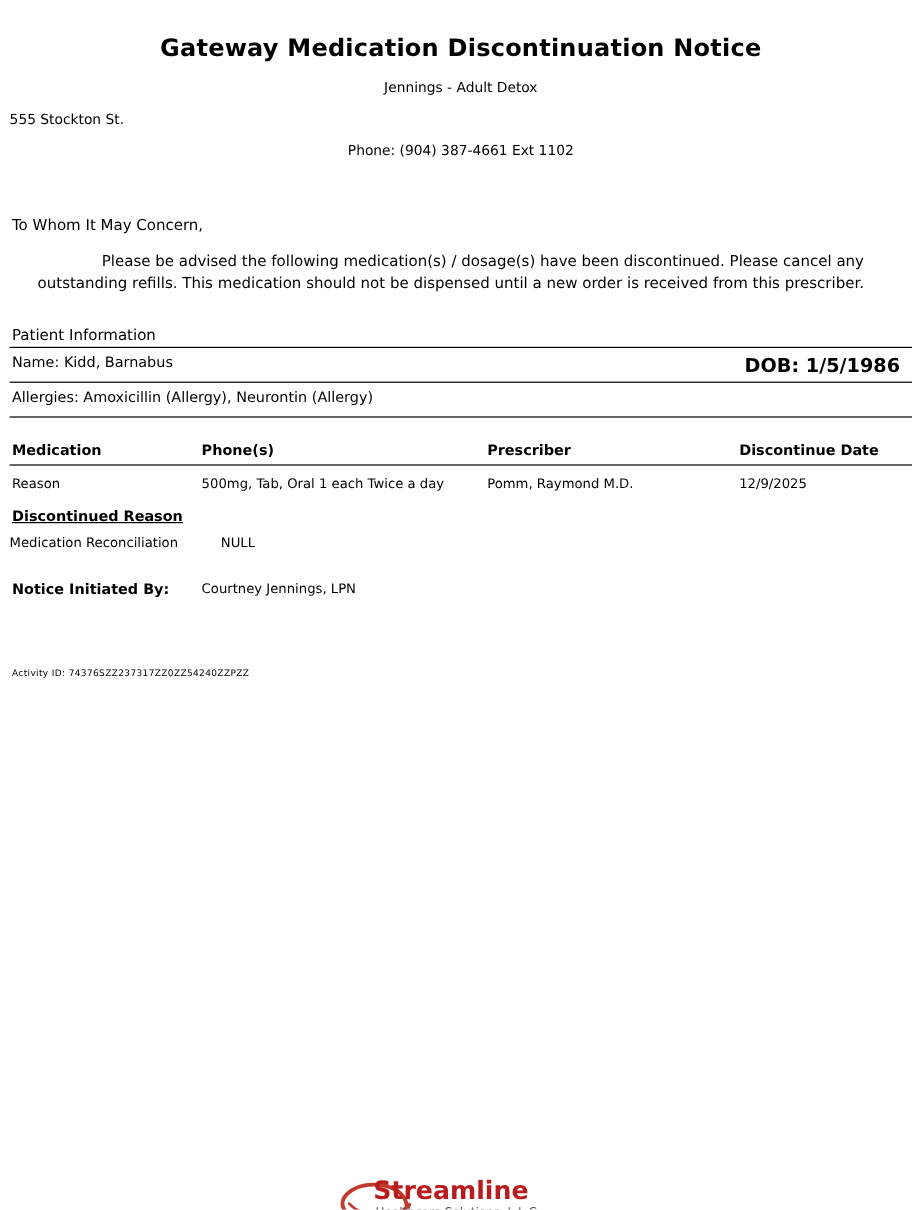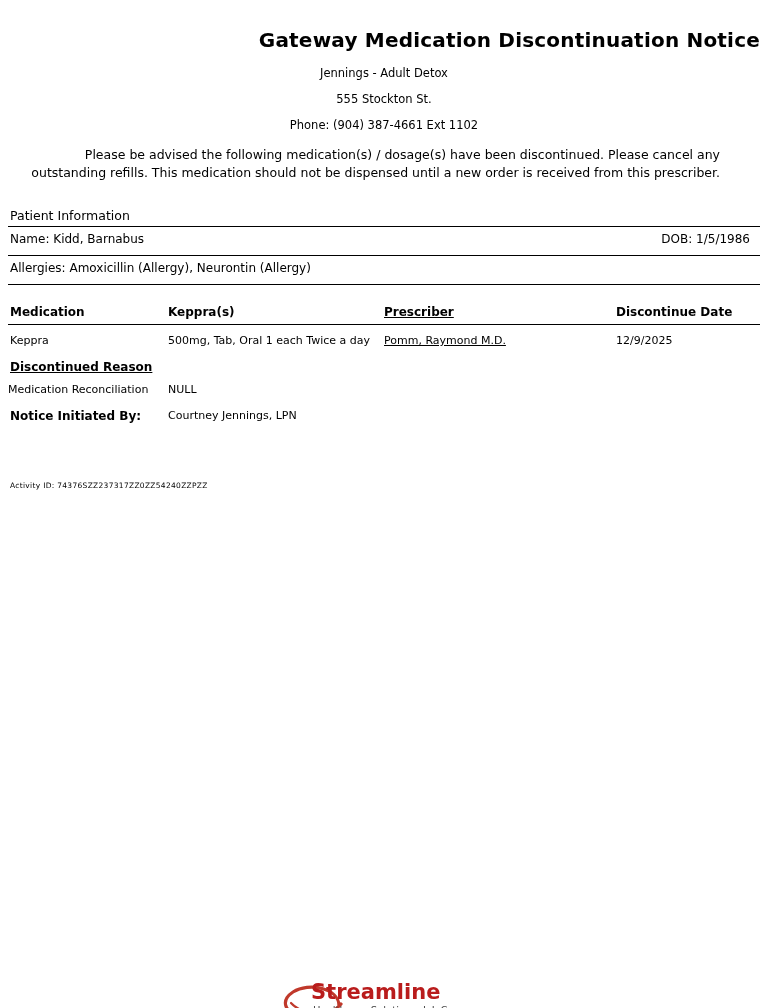--- a/index.html
+++ b/index.html
@@ -16,33 +16,33 @@
     overflow: hidden;
   }
   .page {
     position: relative;
     width: 768px;
     height: 1008px;
     box-sizing: border-box;
     padding: 0 8px;
   }
   .doc-title {
-    text-align: right;
+    text-align: center;
     font-size: 20px;
     font-weight: bold;
     margin-top: 28px;
     letter-spacing: 0.2px;
   }
   .facility-line {
     text-align: center;
     font-size: 11.5px;
     margin-top: 14px;
   }
   .addr-line {
-    text-align: center;
+    text-align: left;
     font-size: 11.5px;
     margin-top: 12px;
   }
   .phone-line {
     text-align: center;
     font-size: 11.5px;
     margin-top: 12px;
   }
   .salutation {
     margin-top: 48px;
@@ -72,36 +72,37 @@
   .row {
     position: relative;
     font-size: 12px;
     padding: 5px 0 5px 2px;
     min-height: 15px;
   }
   .row .right {
     position: absolute;
     right: 10px;
     top: 5px;
-    font-size: 12px;
+    font-size: 16px;
+    font-weight: bold;
   }
   .table-head {
     position: relative;
     margin-top: 20px;
     font-size: 12px;
     font-weight: bold;
     height: 16px;
   }
   .table-head span, .table-row span {
     position: absolute;
     top: 0;
   }
   .c1 { left: 2px; }
   .c2 { left: 160px; }
-  .c3 { left: 376px; text-decoration: underline; }
+  .c3 { left: 398px; }
   .c4 { left: 608px; }
   .table-row {
     position: relative;
     font-size: 11px;
     height: 16px;
     margin-top: 9px;
   }
   .sub-head {
     margin-top: 10px;
     margin-left: 2px;
@@ -109,25 +110,25 @@
     font-weight: bold;
     text-decoration: underline;
   }
   .sub-row {
     position: relative;
     font-size: 11px;
     height: 16px;
     margin-top: 9px;
   }
   .sub-row .label { position: absolute; left: 0; top: 0; }
-  .sub-row .value { position: absolute; left: 160px; top: 0; }
+  .sub-row .value { position: absolute; left: 176px; top: 0; }
   .initiated {
     position: relative;
     height: 16px;
-    margin-top: 10px;
+    margin-top: 22px;
     text-align: center;
   }
   .initiated .label {
     position: absolute; left: 2px; top: 0;
     font-size: 12px; font-weight: bold;
   }
   .initiated .value {
     position: absolute; left: 160px; top: 0;
     font-size: 11px;
   }
@@ -175,46 +176,47 @@
 </head>
 <body>
 
 <div class="page">
 
   <div class="doc-title">Gateway Medication Discontinuation Notice</div>
   <div class="facility-line">Jennings - Adult Detox</div>
   <div class="addr-line">555 Stockton St.</div>
   <div class="phone-line">Phone: (904) 387-4661 Ext 1102</div>
 
+  <div class="salutation">To Whom It May Concern,</div>
   <div class="body-text">Please be advised the following medication(s) / dosage(s) have been discontinued.  Please cancel any outstanding refills.  This medication should not be dispensed until a new order is received from this prescriber.</div>
 
   <div class="section-head">Patient Information</div>
   <hr class="hr">
 
   <div class="row">
     <span>Name: Kidd, Barnabus</span>
     <span class="right">DOB: 1/5/1986</span>
   </div>
   <hr class="hr">
 
   <div class="row">
     <span>Allergies: Amoxicillin (Allergy), Neurontin (Allergy)</span>
   </div>
   <hr class="hr">
 
   <div class="table-head">
     <span class="c1">Medication</span>
-    <span class="c2">Keppra(s)</span>
+    <span class="c2">Phone(s)</span>
     <span class="c3">Prescriber</span>
     <span class="c4">Discontinue Date</span>
   </div>
   <hr class="hr">
 
   <div class="table-row">
-    <span class="c1">Keppra</span>
+    <span class="c1">Reason</span>
     <span class="c2">500mg, Tab, Oral 1 each Twice a day</span>
     <span class="c3">Pomm, Raymond M.D.</span>
     <span class="c4">12/9/2025</span>
   </div>
 
   <div class="sub-head">Discontinued Reason</div>
 
   <div class="sub-row">
     <span class="label">Medication Reconciliation</span>
     <span class="value">NULL</span>

